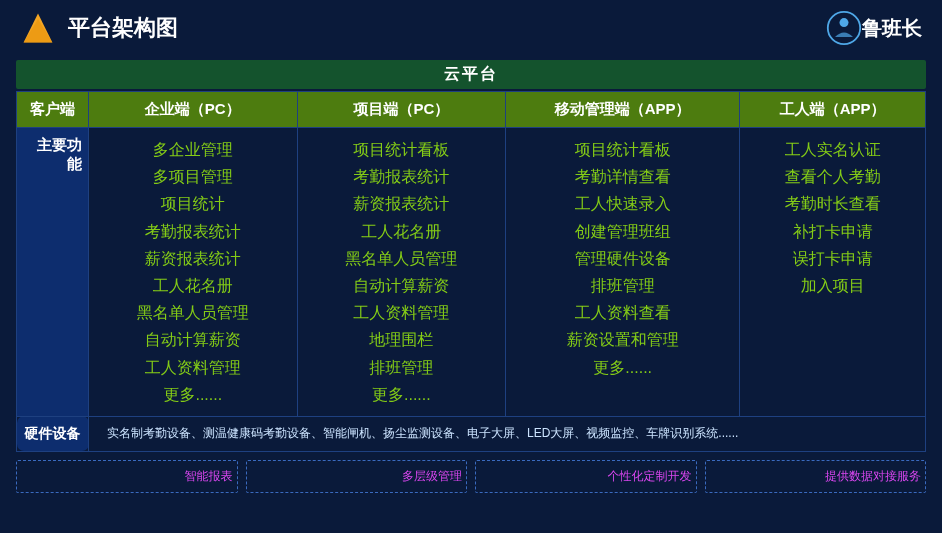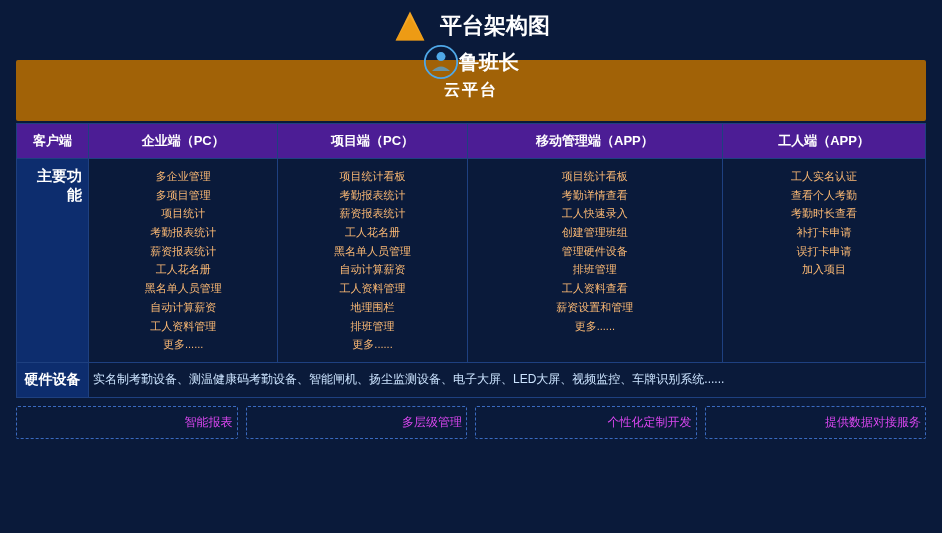--- a/index.html
+++ b/index.html
@@ -13,21 +13,20 @@
     }
 
     
     .header {
       display: flex;
       align-items: center;
       justify-content: space-between;
       padding: 8px 20px;
       background: #0a1a3a;
       height: 56px;
-      flex-direction: column;
     }
     .header-left {
       display: flex;
       align-items: center;
       gap: 12px;
     }
     .logo-triangle {
       width: 36px;
       height: 36px;
     }
@@ -51,48 +50,48 @@
       color: #fff;
     }
 
     
     .main {
       padding: 4px 16px 8px 16px;
     }
 
     
     .cloud-bar {
-      background: #a16207;
+      background: #14532d;
       text-align: center;
       font-size: 16px;
       font-weight: bold;
       color: #fff;
-      padding: 20px 0;
+      padding: 4px 0;
       border-radius: 2px;
       margin-bottom: 2px;
       letter-spacing: 2px;
     }
 
     
     .platform-table {
       width: 100%;
       border-collapse: collapse;
       border: 1px solid #1e4080;
     }
 
     .platform-table td, .platform-table th {
       border: 1px solid #1e4080;
       vertical-align: top;
     }
 
     
     .col-header {
-      background: #4c1d95;
-      text-align: center;
-      font-size: 13px;
+      background: #4d7c0f;
+      text-align: center;
+      font-size: 15px;
       font-weight: bold;
       color: #fff;
       padding: 8px 4px;
       vertical-align: middle;
     }
 
     
     .row-header {
       background: #0d2d6e;
       text-align: right;
@@ -101,48 +100,49 @@
       color: #fff;
       vertical-align: middle;
       padding: 8px 6px;
       width: 72px;
     }
 
     
     .content-cell {
       background: #0a1a3a;
       padding: 8px 8px;
-      font-size: 11px;
-      color: #fdba74;
+      font-size: 16px;
+      color: #84cc16;
       vertical-align: top;
       line-height: 1.7;
       text-align: center;
     }
 
     .content-cell .item {
       display: block;
     }
 
     
     .hardware-header {
       background: #0d2d6e;
       text-align: center;
       font-size: 14px;
       font-weight: bold;
       color: #fff;
       vertical-align: middle;
       padding: 8px 6px;
       width: 72px;
+      border-radius: 7px;
     }
 
     .hardware-content {
       background: #0a1a3a;
       font-size: 12px;
       color: #cce4ff;
-      padding: 8px 4px;
+      padding: 8px 18px;
       vertical-align: middle;
       text-align: left;
     }
 
     
     .bottom-row {
       display: flex;
       gap: 8px;
       margin-top: 8px;
     }

